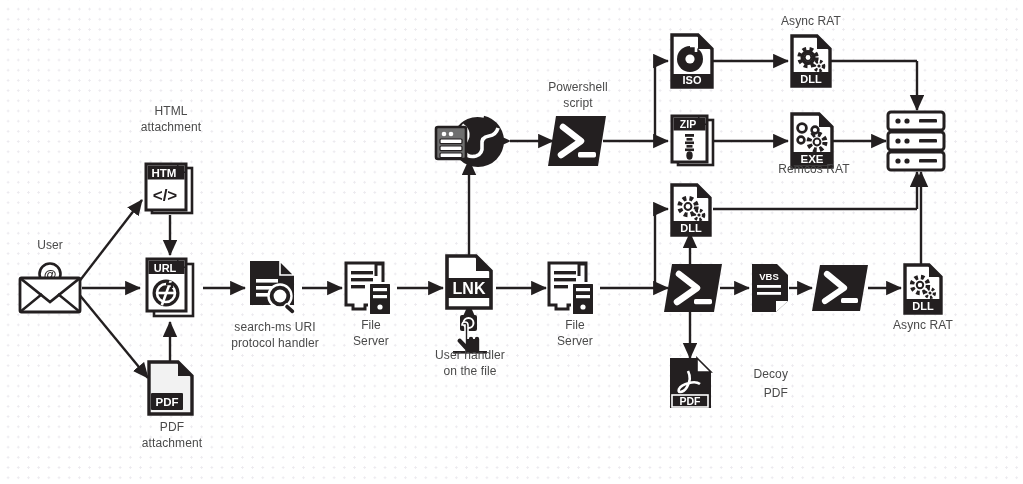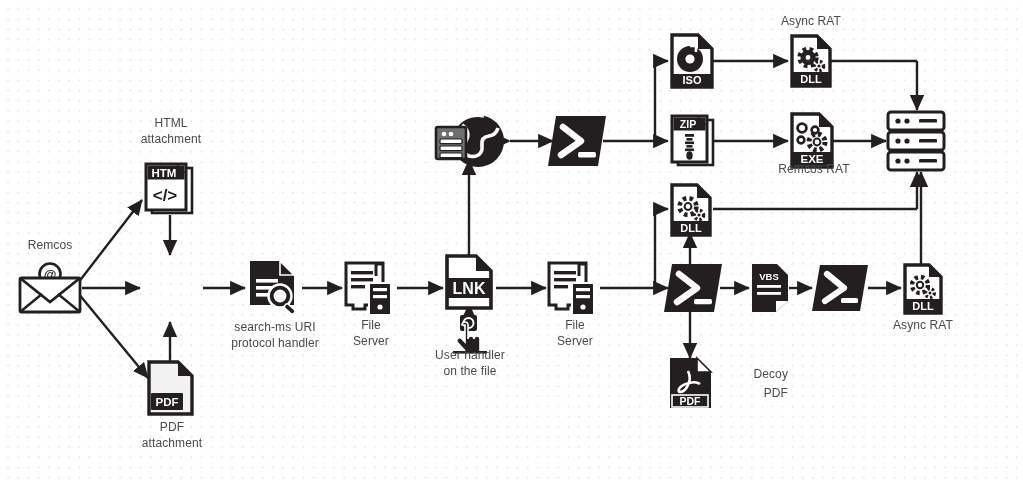--- a/index.html
+++ b/index.html
@@ -106,35 +106,49 @@
 
   <div class="node" style="left:18px;top:262px;">
     <svg width="64" height="52" viewBox="0 0 64 52">
       <circle cx="32" cy="12" r="10.5" fill="#fff" stroke="#231f20" stroke-width="2.6"></circle>
       <text x="32" y="17" text-anchor="middle" font-size="13" font-family="'Liberation Sans',sans-serif" fill="#231f20" font-weight="bold">@</text>
       <rect x="2" y="16" width="60" height="34" rx="1.5" fill="#fff" stroke="#231f20" stroke-width="2.8"></rect>
       <path d="M2,16 L32,40 L62,16" fill="none" stroke="#231f20" stroke-width="2.8"></path>
       <path d="M2,50 L24,32 M62,50 L40,32" fill="none" stroke="#231f20" stroke-width="2.4"></path>
     </svg>
   </div>
-  <div class="lbl" style="left:8px;top:238px;width:84px;">Remcos</div>
+  <div class="lbl" style="left:8px;top:238px;width:84px;">User</div>
 
   <div class="node" style="left:143px;top:163px;">
     <svg width="56" height="54" viewBox="0 0 56 54">
       <rect x="9" y="5" width="40" height="45" fill="#fff" stroke="#231f20" stroke-width="2.6"></rect>
       <rect x="3" y="1" width="40" height="46" fill="#fff" stroke="#231f20" stroke-width="3"></rect>
       <path d="M34,1 L43,10 L34,10 z" fill="#231f20"></path>
       <rect x="4.5" y="2.5" width="37" height="14" fill="#231f20"></rect>
       <text x="21" y="14" text-anchor="middle" font-size="11.5" font-weight="bold" font-family="'Liberation Sans',sans-serif" fill="#fff">HTM</text>
       <text x="22" y="38" text-anchor="middle" font-size="17" font-weight="bold" font-family="'Liberation Sans',sans-serif" fill="#231f20">&lt;/&gt;</text>
     </svg>
   </div>
-  <div class="lbl" style="left:112px;top:116px;width:118px;">HTML
+  <div class="lbl" style="left:112px;top:104px;width:118px;">HTML
 attachment</div>
 
+  <div class="node" style="left:144px;top:255px;">
+    <svg width="56" height="67" viewBox="0 0 56 67">
+      <rect x="10" y="9" width="39" height="52" fill="#fff" stroke="#231f20" stroke-width="2.6"></rect>
+      <rect x="3" y="4" width="39" height="52" fill="#fff" stroke="#231f20" stroke-width="3"></rect>
+      <path d="M33,4 L42,13 L33,13 z" fill="#231f20"></path>
+      <rect x="4.5" y="5.5" width="36" height="13.5" fill="#231f20"></rect>
+      <text x="21" y="16.5" text-anchor="middle" font-size="11" font-weight="bold" font-family="'Liberation Sans',sans-serif" fill="#fff">URL</text>
+      <circle cx="22" cy="38" r="13.5" fill="#231f20"></circle>
+      <circle cx="22" cy="38" r="9" fill="none" stroke="#fff" stroke-width="2.6"></circle>
+      <rect x="21" y="25" width="2.6" height="26" fill="#fff" transform="rotate(20 22 38)"></rect>
+      <rect x="12" y="36.7" width="20" height="2.6" fill="#fff"></rect>
+      <path d="M22,29 l6,0 l0,4" fill="none" stroke="#231f20" stroke-width="2.4"></path>
+    </svg>
+  </div>
 
   <div class="node" style="left:146px;top:360px;">
     <svg width="52" height="57" viewBox="0 0 52 57">
       <path d="M3,2 L32,2 L46,16 L46,54 L3,54 z" fill="#f2f2f2" stroke="#231f20" stroke-width="3.4"></path>
       <path d="M32,2 L46,16 L32,16 z" fill="#231f20"></path>
       <rect x="5" y="33" width="32" height="17" rx="1" fill="#231f20"></rect>
       <text x="21" y="46" text-anchor="middle" font-size="11.5" font-weight="bold" font-family="'Liberation Sans',sans-serif" fill="#fff">PDF</text>
     </svg>
   </div>
   <div class="lbl" style="left:116px;top:420px;width:112px;">PDF
@@ -222,20 +236,22 @@
     </svg>
   </div>
 
   <div class="node" style="left:548px;top:114px;">
     <svg width="58" height="54" viewBox="0 0 58 54">
       <path d="M8,2 L58,2 L50,52 L0,52 z" fill="#231f20"></path>
       <path d="M15,13 L33,27 L13,41" fill="none" stroke="#fff" stroke-width="6.5" stroke-linecap="round" stroke-linejoin="round"></path>
       <rect x="30" y="38" width="18" height="5.4" rx="1.6" fill="#fff"></rect>
     </svg>
   </div>
+  <div class="lbl" style="left:522px;top:80px;width:112px;">Powershell
+script</div>
 
   <div class="node" style="left:669px;top:33px;">
     <svg width="46" height="57" viewBox="0 0 46 57">
       <path d="M3,2 L29,2 L43,16 L43,54 L3,54 z" fill="#fff" stroke="#231f20" stroke-width="3.4"></path>
       <path d="M29,2 L43,16 L29,16 z" fill="#231f20"></path>
       <circle cx="21" cy="26" r="13" fill="#231f20"></circle>
       <circle cx="21" cy="26" r="4.6" fill="#fff"></circle>
       <path d="M21,13 L27,13 L27,19" fill="none" stroke="#fff" stroke-width="2.6"></path>
       <rect x="4" y="41" width="38" height="12" fill="#231f20"></rect>
       <text x="23" y="51" text-anchor="middle" font-size="11" font-weight="bold" font-family="'Liberation Sans',sans-serif" fill="#fff">ISO</text>

